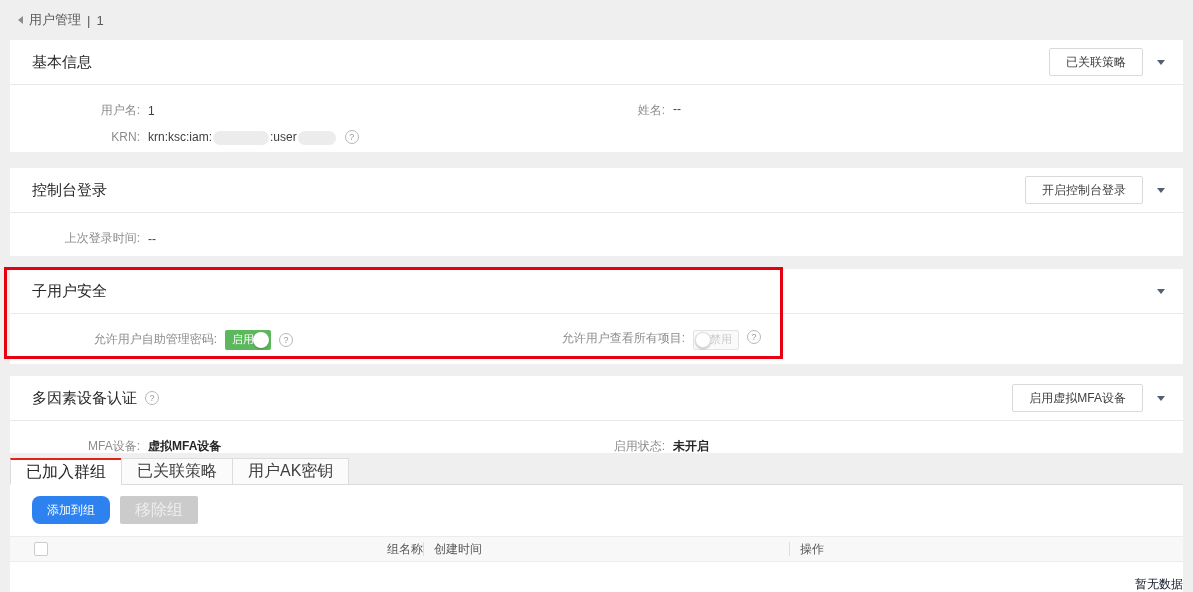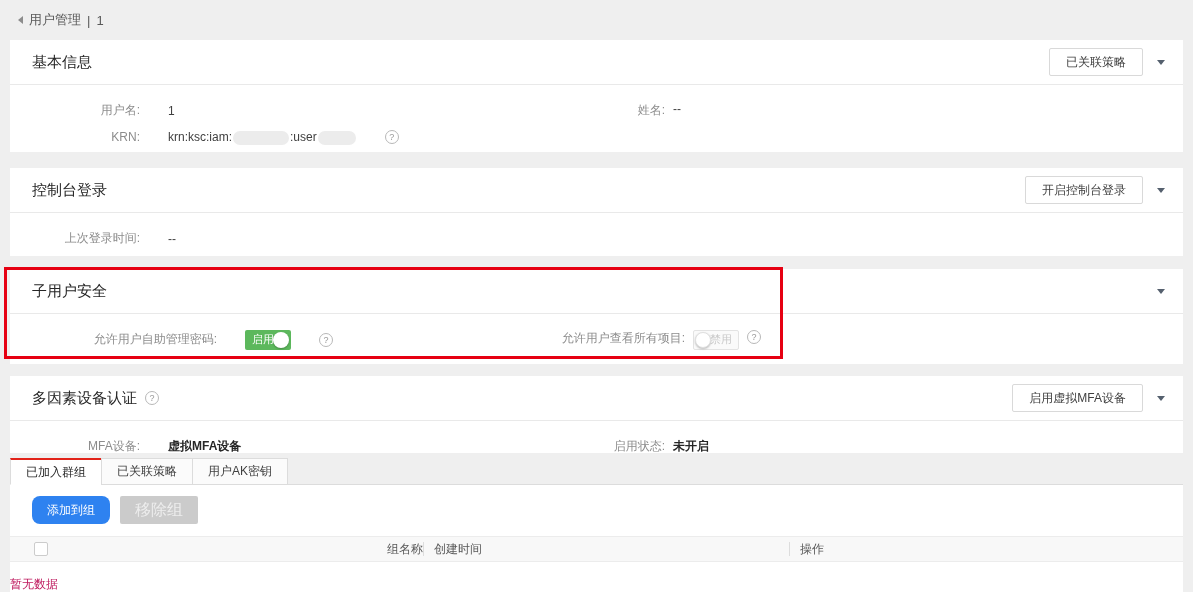--- a/index.html
+++ b/index.html
@@ -19,21 +19,21 @@
     border-bottom:1px solid #e9e9e9; }
   .card-title { font-size:15px; font-weight:normal; color:#262626; }
   .head-actions { margin-left:auto; display:flex; align-items:center; gap:14px; }
   .btn-outline { height:28px; padding:0 16px; background:#fff; border:1px solid #d9d9d9;
     border-radius:2px; font-size:12px; color:#404040; cursor:pointer;
     font-family:"Liberation Sans","DejaVu Sans",sans-serif; }
   .caret { width:0;height:0;border-left:4px solid transparent;border-right:4px solid transparent;
     border-top:5px solid #55606e; cursor:pointer; margin-right:6px; }
   .card-body { padding:12px 0 0 22px; }
   .frow { display:flex; align-items:center; height:27px; }
-  .cell-l { flex:0 0 498px; display:flex; align-items:center;gap:20px; }
+  .cell-l { flex:0 0 498px; display:flex; align-items:center; }
   .cell-r { flex:1; display:flex; align-items:flex-start; }
   .flabel { color:#8c8c8c; text-align:right; margin-right:8px; }
   .w108 { width:108px; } .w135 { width:135px; } .w185 { width:185px; } .w155 { width:155px; }
   .fvalue { color:#404040; }
   .fvalue.bold { font-weight:bold; color:#262626; }
   .redact { display:inline-block; height:14px; background:#ececec; border-radius:7px;
     vertical-align:middle; margin:0 1px; }
   .r1 { width:56px; } .r2 { width:38px; }
   .help { display:inline-flex; align-items:center; justify-content:center; width:14px; height:14px;
     border:1px solid #b8b8b8; border-radius:50%; color:#999; font-size:9px; margin-left:8px;
@@ -56,21 +56,21 @@
   .card.mfa { height:77px; margin-bottom:5px; }
   
   .annotation { position:absolute; left:4px; top:267px; width:779px; height:92px;
     border:3px solid #e60012; pointer-events:none; z-index:5; }
   
   .tabstrip { display:flex; margin:0 10px; height:27px; position:relative; }
   .tabstrip::after { content:''; position:absolute; left:0; right:0; bottom:0; height:1px;
     background:#dcdcdc; }
   .tab { position:relative; z-index:1; padding:0 15px; display:flex; align-items:center;
     border:1px solid #dcdcdc; background:#fbfbfb; color:#404040; cursor:pointer; margin-left:-1px;
-    font-size:12px; }
+    font-size:16px; }
   .tab:first-child { margin-left:0; }
   .tab.active { background:#fff; border-top:2px solid #e2231a; border-bottom:1px solid #fff;
     color:#262626; }
   
   .panel { background:#fff; margin:0 10px; height:107px; }
   .toolbar { padding:11px 0 0 22px; display:flex; gap:10px; }
   .btn-primary { height:28px; padding:0 15px; background:#2e82f0; color:#fff; border:none;
     border-radius:8px; font-size:12px; cursor:pointer;
     font-family:"Liberation Sans","DejaVu Sans",sans-serif; }
   .btn-disabled { height:28px; padding:0 15px; background:#cbcbcb; color:#ededed; border:none;
@@ -78,21 +78,21 @@
     font-family:"Liberation Sans","DejaVu Sans",sans-serif; }
   .thead { margin-top:12px; height:26px; background:#f8f8f8; border-top:1px solid #ececec;
     border-bottom:1px solid #ececec; display:flex; align-items:center; color:#595959; }
   .th-check { flex:0 0 413px; display:flex; align-items:center; padding-left:24px;justify-content:space-between; }
   .checkbox { width:14px; height:14px; border:1px solid #ccc; border-radius:2px; background:#fff;
     margin-right:19px; cursor:pointer; }
   .th-mid { flex:0 0 366px; border-left:1px solid #ddd; padding-left:10px; height:14px;
     display:flex; align-items:center; }
   .th-op { flex:1; border-left:1px solid #ddd; padding-left:10px; height:14px;
     display:flex; align-items:center; }
-  .empty { text-align:left; padding-top:14px; color:#be185d; }
+  .empty { text-align:right; padding-top:14px; color:#0f172a; }
 </style>
 </head>
 <body>
 
 <div class="crumb">
   <span class="back-tri"></span>
   <span>用户管理</span>
   <span>|</span>
   <span>1</span>
 </div>

